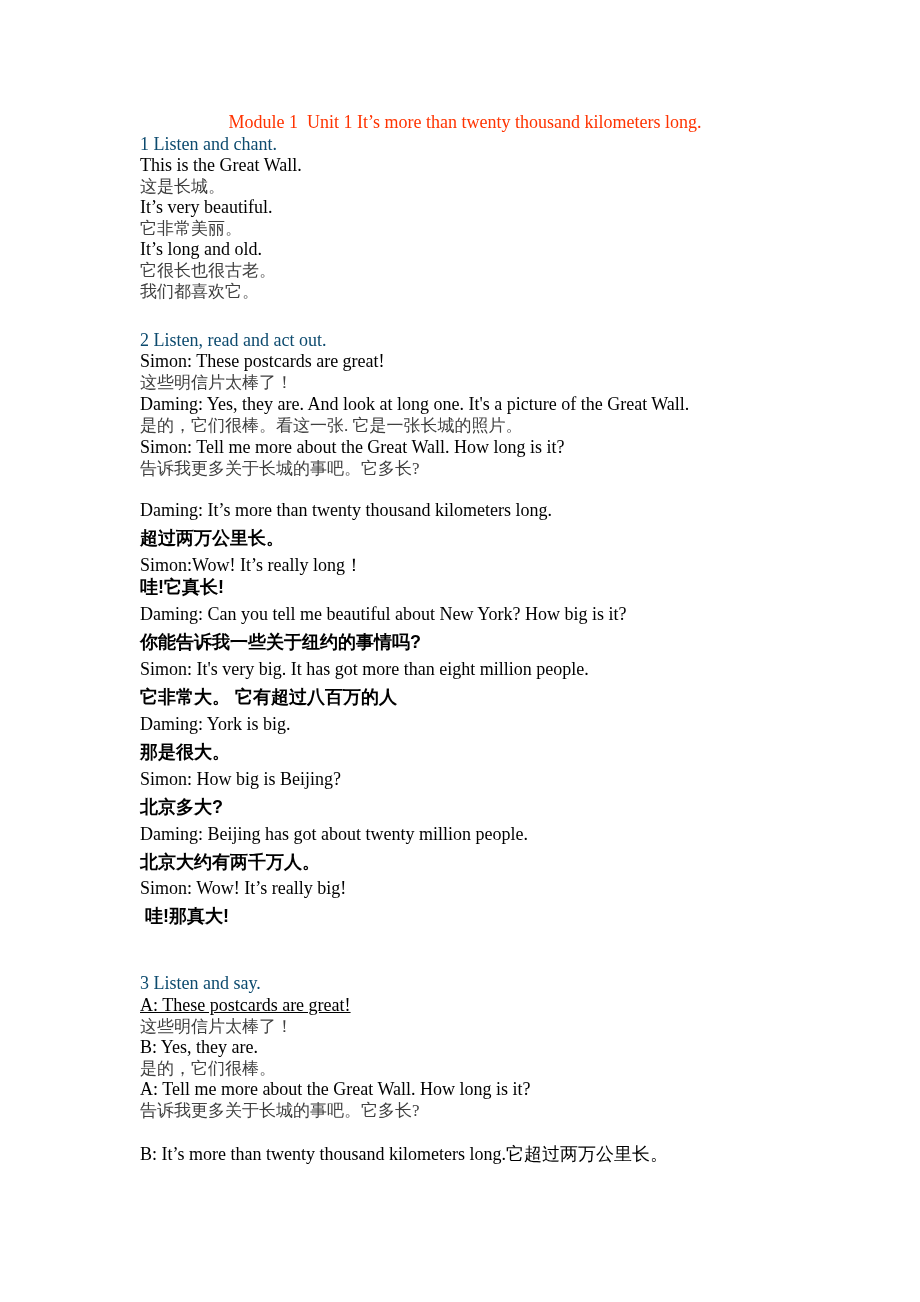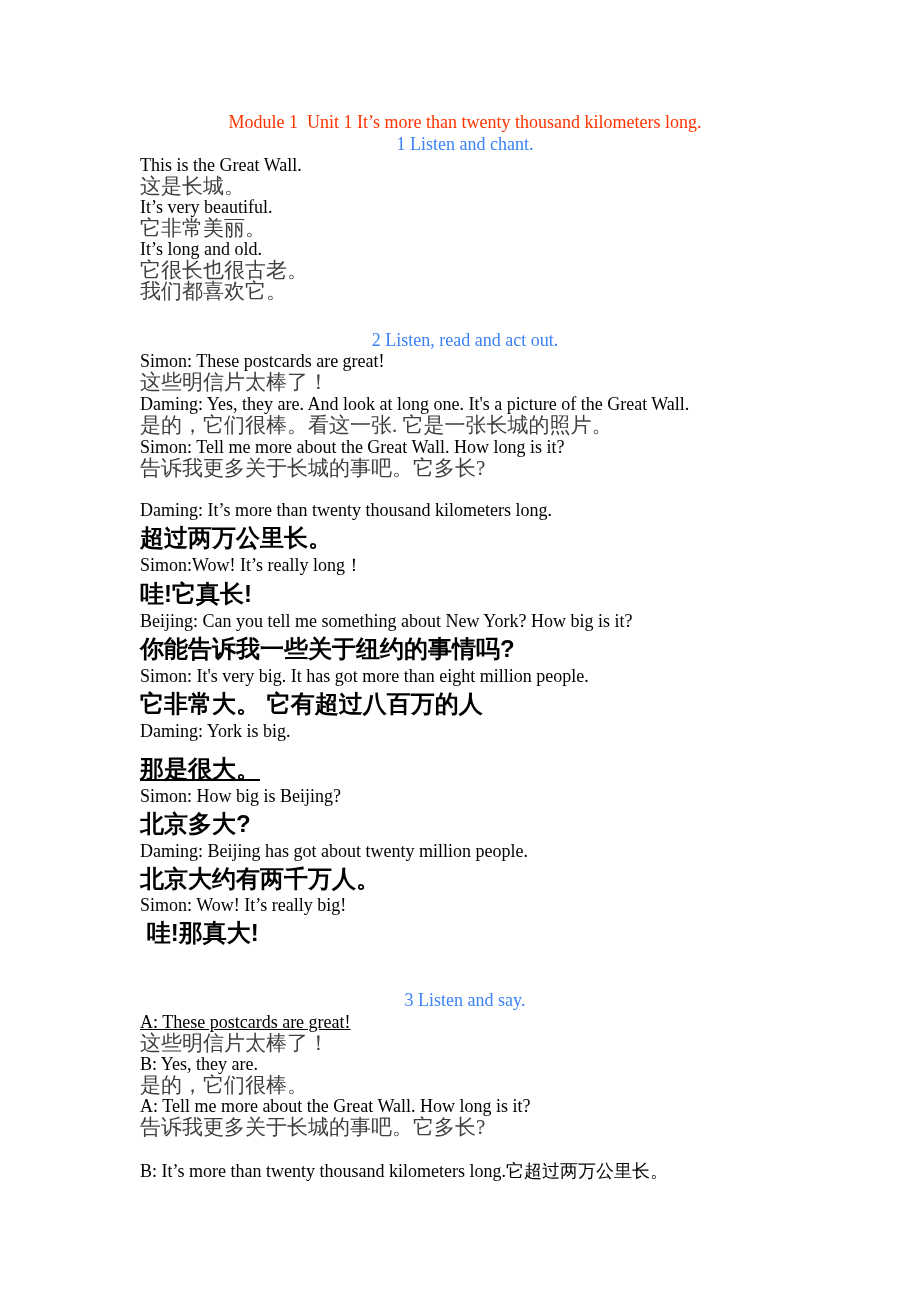--- a/index.html
+++ b/index.html
@@ -23,35 +23,34 @@
     font-size: 18px;
     line-height: 21px;
     white-space: pre;
     color: #000000;
   }
   p.title {
     color: #ff3300;
     text-align: center;
   }
   p.heading {
-    color: #3b82f6;
-    text-align: center;
+    color: #0c4a6e;
   }
   p.en {
     color: #000000;
   }
   p.zh {
     color: #3f3f3f;
-    font-size: 21px;
+    font-size: 17px;
   }
   p.zh-bold {
     color: #000000;
     font-weight: 700;
     font-family: "Liberation Sans", sans-serif;
-    font-size: 24px;
+    font-size: 18px;
     line-height: 22px;
   }
 </style>
 </head>
 <body>
 
 <div class="page">
   <div class="content">
       <p class="line title">Module 1  Unit 1 It’s more than twenty thousand kilometers long.</p>
       <p class="line heading" style="margin-top: 1px;">1 Listen and chant.</p>
@@ -65,27 +64,27 @@
       <p class="line heading" style="margin-top: 28px;">2 Listen, read and act out.</p>
       <p class="line en">Simon: These postcards are great!</p>
       <p class="line zh">这些明信片太棒了！</p>
       <p class="line en" style="margin-top: 1px;">Daming: Yes, they are. And look at long one. It's a picture of the Great Wall.</p>
       <p class="line zh">是的，它们很棒。看这一张. 它是一张长城的照片。</p>
       <p class="line en" style="margin-top: 1px;">Simon: Tell me more about the Great Wall. How long is it?</p>
       <p class="line zh">告诉我更多关于长城的事吧。它多长?</p>
       <p class="line en" style="margin-top: 21px;">Daming: It’s more than twenty thousand kilometers long.</p>
       <p class="line zh-bold" style="margin-top: 6px;">超过两万公里长。</p>
       <p class="line en" style="margin-top: 6px;">Simon:Wow! It’s really long！</p>
-      <p class="line zh-bold" style="margin-top: 7px;">哇!它真长!</p>
-      <p class="line en" style="margin-top: 6px;">Beijing: Can you tell me something about New York? How big is it?</p>
+      <p class="line zh-bold" style="">哇!它真长!</p>
+      <p class="line en" style="margin-top: 6px;">Daming: Can you tell me beautiful about New York? How big is it?</p>
       <p class="line zh-bold" style="margin-top: 6px;">你能告诉我一些关于纽约的事情吗?</p>
       <p class="line en" style="margin-top: 6px;">Simon: It's very big. It has got more than eight million people.</p>
       <p class="line zh-bold" style="margin-top: 6px;">它非常大。 它有超过八百万的人</p>
       <p class="line en" style="margin-top: 6px;">Daming: York is big.</p>
-      <p class="line zh-bold" style="margin-top: 16px; text-decoration: underline;">那是很大。</p>
+      <p class="line zh-bold" style="margin-top: 6px;">那是很大。</p>
       <p class="line en" style="margin-top: 6px;">Simon: How big is Beijing?</p>
       <p class="line zh-bold" style="margin-top: 6px;">北京多大?</p>
       <p class="line en" style="margin-top: 6px;">Daming: Beijing has got about twenty million people.</p>
       <p class="line zh-bold" style="margin-top: 6px;">北京大约有两千万人。</p>
       <p class="line en" style="margin-top: 5px;">Simon: Wow! It’s really big!</p>
       <p class="line zh-bold" style="margin-top: 6px;"> 哇!那真大!</p>
       <p class="line heading" style="margin-top: 46px;">3 Listen and say.</p>
       <p class="line en" style="margin-top: 1px; text-decoration: underline;">A: These postcards are great!</p>
       <p class="line zh">这些明信片太棒了！</p>
       <p class="line en">B: Yes, they are.</p>

